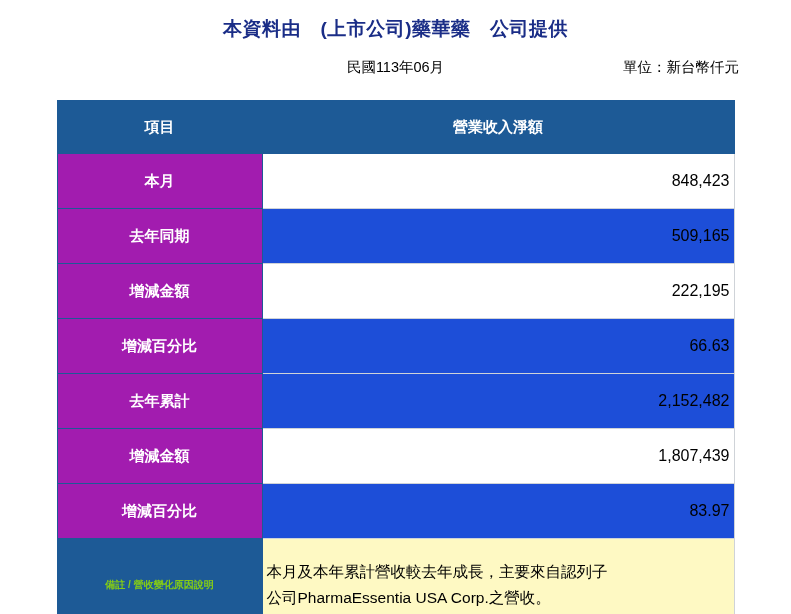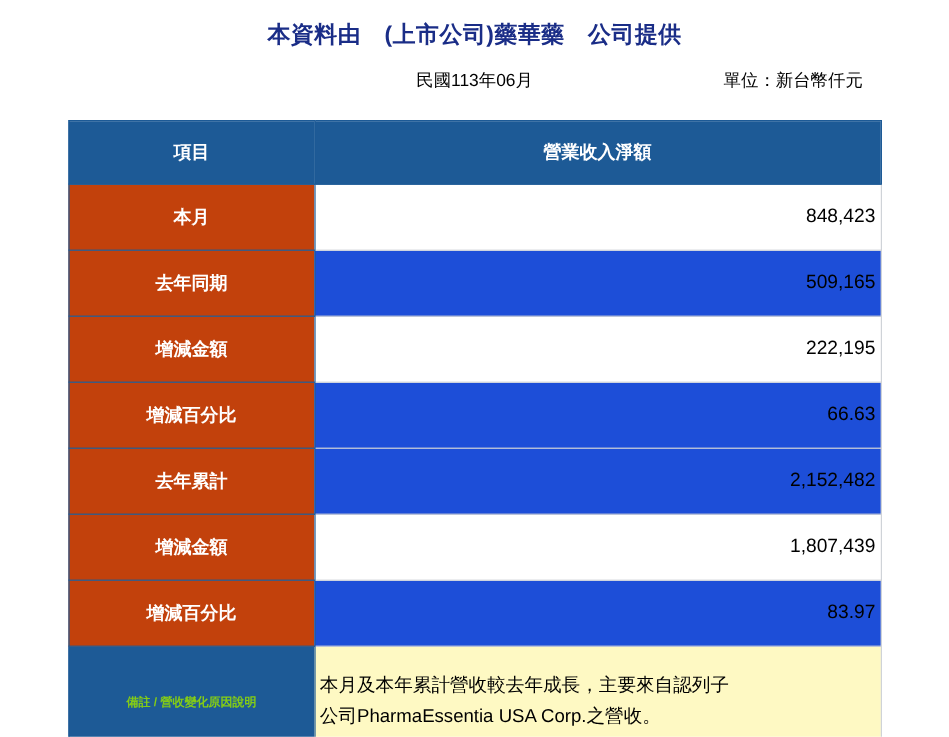--- a/index.html
+++ b/index.html
@@ -38,21 +38,21 @@
   }
   .period {
     position: absolute;
     left: 0;
     right: 0;
     text-align: center;
     top: 0;
   }
   .unit {
     position: absolute;
-    right: 72px;
+    right: 52px;
     top: 0;
   }
   table.report {
     border-collapse: collapse;
     margin: 20px auto 0 auto;
     width: 678px;
     table-layout: fixed;
   }
   table.report td {
     border: 1px solid #cfd3d8;
@@ -61,21 +61,21 @@
   .hdr {
     background: #1d5a96;
     color: #ffffff;
     font-weight: bold;
     font-size: 15px;
     text-align: center;
     height: 44px;
     border: 1px solid #1d5a96 !important;
   }
   .lbl {
-    background: #c2410c;
+    background: #a21caf;
     color: #ffffff;
     font-weight: bold;
     font-size: 15px;
     text-align: center;
     height: 46px;
     border: 1px solid #1d5a96 !important;
   }
   .val {
     text-align: right;
     font-size: 16px;

